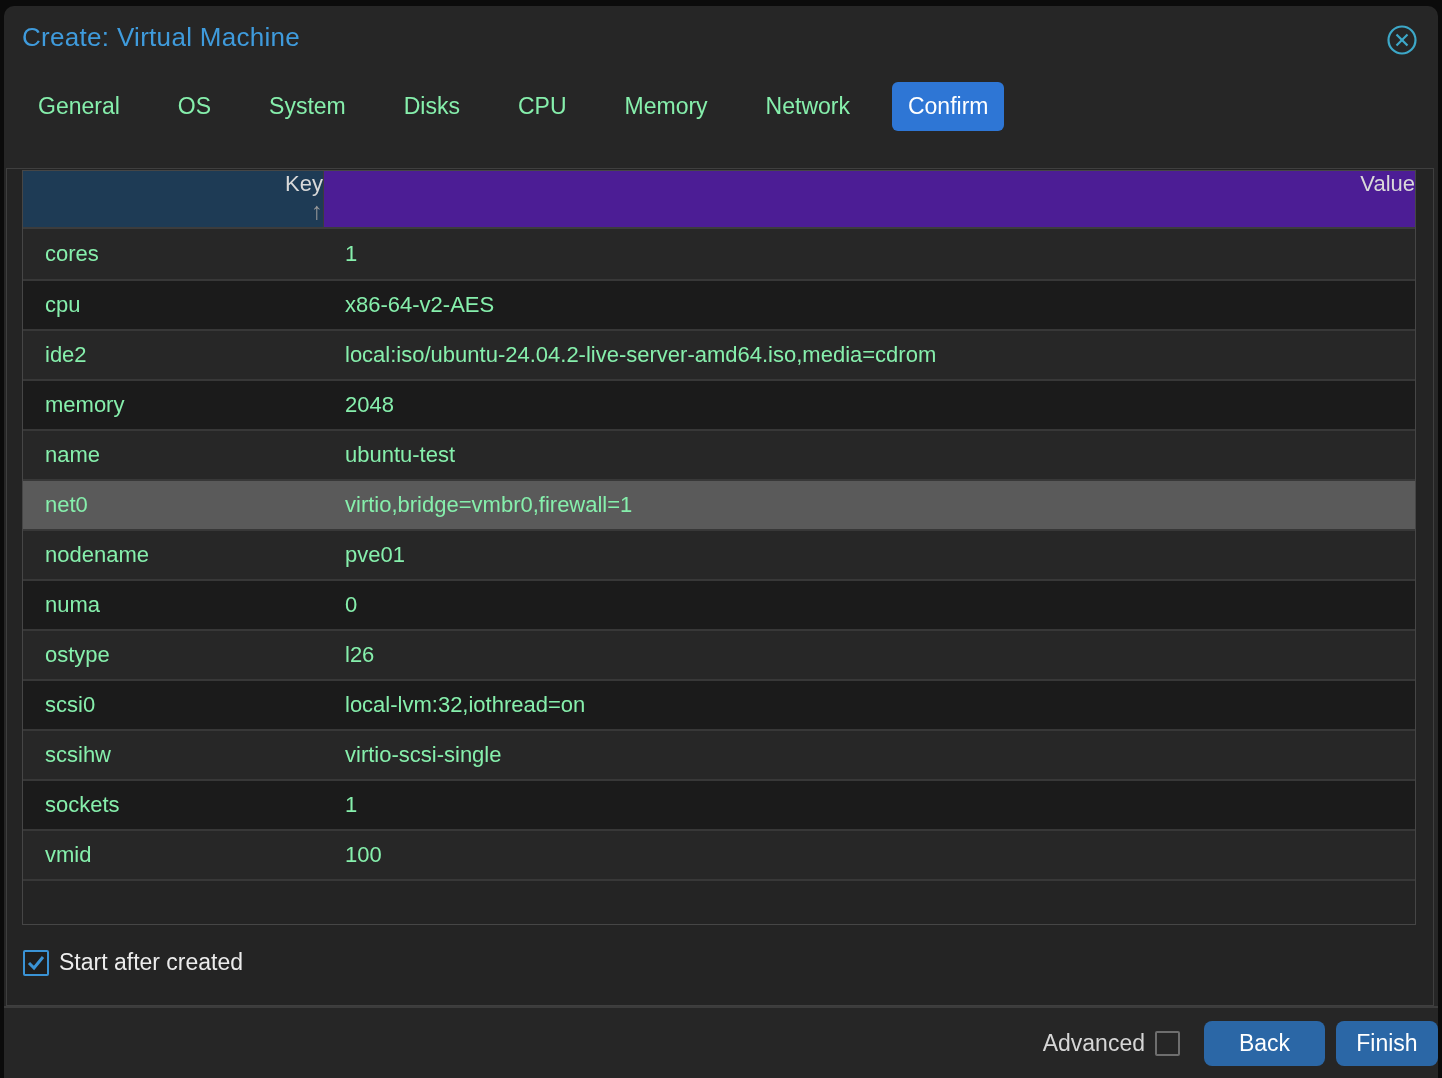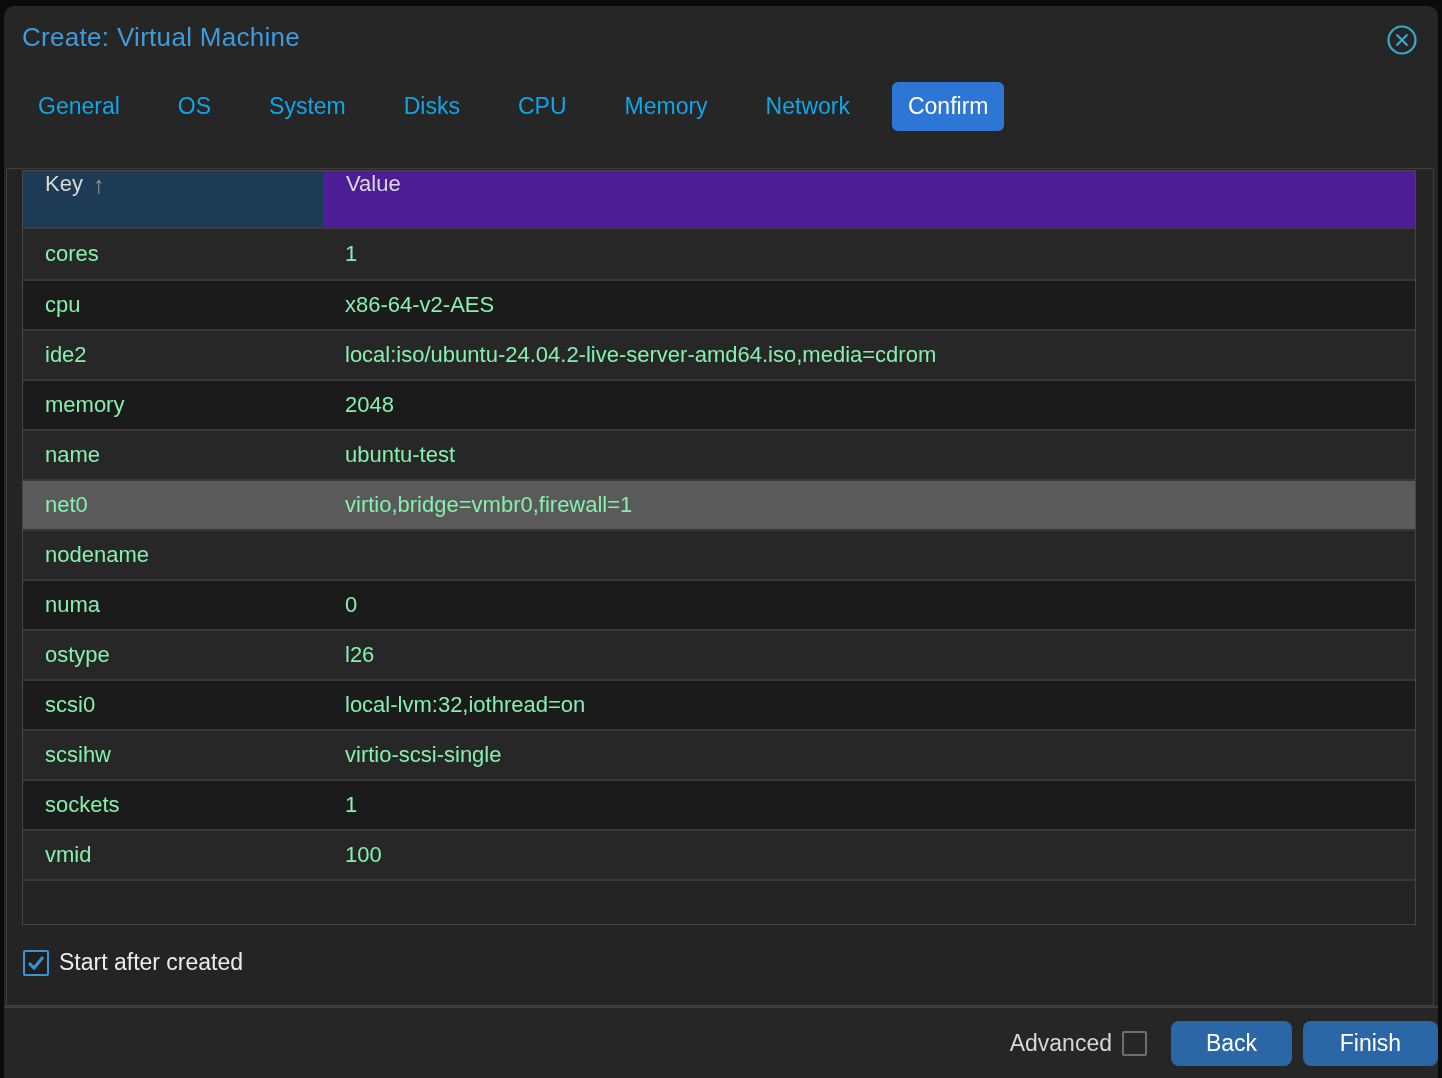--- a/index.html
+++ b/index.html
@@ -25,44 +25,45 @@
   .close-btn {
     position: absolute; right: 20px; top: 18px;
     width: 32px; height: 32px; cursor: pointer;
   }
   
   .tabbar {
     position: absolute; left: 18px; top: 76px;
     display: flex; align-items: center; gap: 26px;
   }
   .tab {
-    font-size: 23px; color: #0ea5e9;
+    font-size: 23px; color: #86efac;
     padding: 11px 16px; border-radius: 6px;
     cursor: pointer; white-space: nowrap;
   }
   .tab.active { background: #2e76d5; color: #ffffff; }
   
   .panel {
     position: absolute; left: 2px; top: 162px;
     width: 1428px; height: 838px;
     border: 1px solid #3f3f3f;
     background: #242424;
   }
   .grid {
     position: absolute; left: 15px; top: 1px;
     width: 1394px; height: 755px;
     border: 1px solid #464646;
     background: #242424;
     display: flex; flex-direction: column;
   }
   .grid-header { display: flex; height: 58px; border-bottom: 2px solid #3c3c3c; }
   .hcell {
-    display: flex; align-items: flex-start;
-    padding-left: 22px; font-size: 22px; color: #d9d9d9;
+    display: flex; align-items: flex-end;
+    font-size: 22px; color: #d9d9d9;
     cursor: pointer;
+    flex-direction: column;
   }
   .hcell.key { width: 300px; background: #1e3b55; }
   .hcell.value { flex: 1; background: #4c1d95; border-left: 1px solid #3c3c3c; }
   .sort-arrow { margin-left: 10px; font-size: 24px; color: #9b9b9b; }
   .grid-body { flex: 1; display: flex; flex-direction: column; }
   .grid-row { display: flex; height: 50px; flex: none; cursor: pointer; }
   .grid-row:nth-child(odd) { background: #272727; }
   .grid-row:nth-child(even) { background: #1b1b1b; }
   .grid-row + .grid-row { border-top: 2px solid #383838; }
   .grid-row.selected { background: #5a5a5a; }
@@ -99,21 +100,21 @@
     border-color: #6e6e6e; background: transparent; margin-right: 24px;
     width: 25px; height: 25px;
   }
   .btn {
     height: 45px; border: none; border-radius: 8px;
     background: #2b67a6; color: #ffffff;
     font-family: inherit; font-size: 23px;
     cursor: pointer;
   }
   .btn.back { width: 121px; margin-right: 11px; }
-  .btn.finish { width: 135px; text-align: center; }
+  .btn.finish { width: 102px; text-align: center; }
 </style>
 </head>
 <body>
 
 <div class="dialog">
 
   <div class="title">Create: Virtual Machine</div>
 
   <div class="close-btn">
     <svg width="32" height="32" viewBox="0 0 32 32">
@@ -167,20 +168,21 @@
         <div class="grid-row">
           <div class="cell key">name</div>
           <div class="cell value">ubuntu-test</div>
         </div>
         <div class="grid-row selected">
           <div class="cell key">net0</div>
           <div class="cell value">virtio,bridge=vmbr0,firewall=1</div>
         </div>
         <div class="grid-row">
           <div class="cell key">nodename</div>
+          <div class="cell value">pve01</div>
         </div>
         <div class="grid-row">
           <div class="cell key">numa</div>
           <div class="cell value">0</div>
         </div>
         <div class="grid-row">
           <div class="cell key">ostype</div>
           <div class="cell value">l26</div>
         </div>
         <div class="grid-row">

